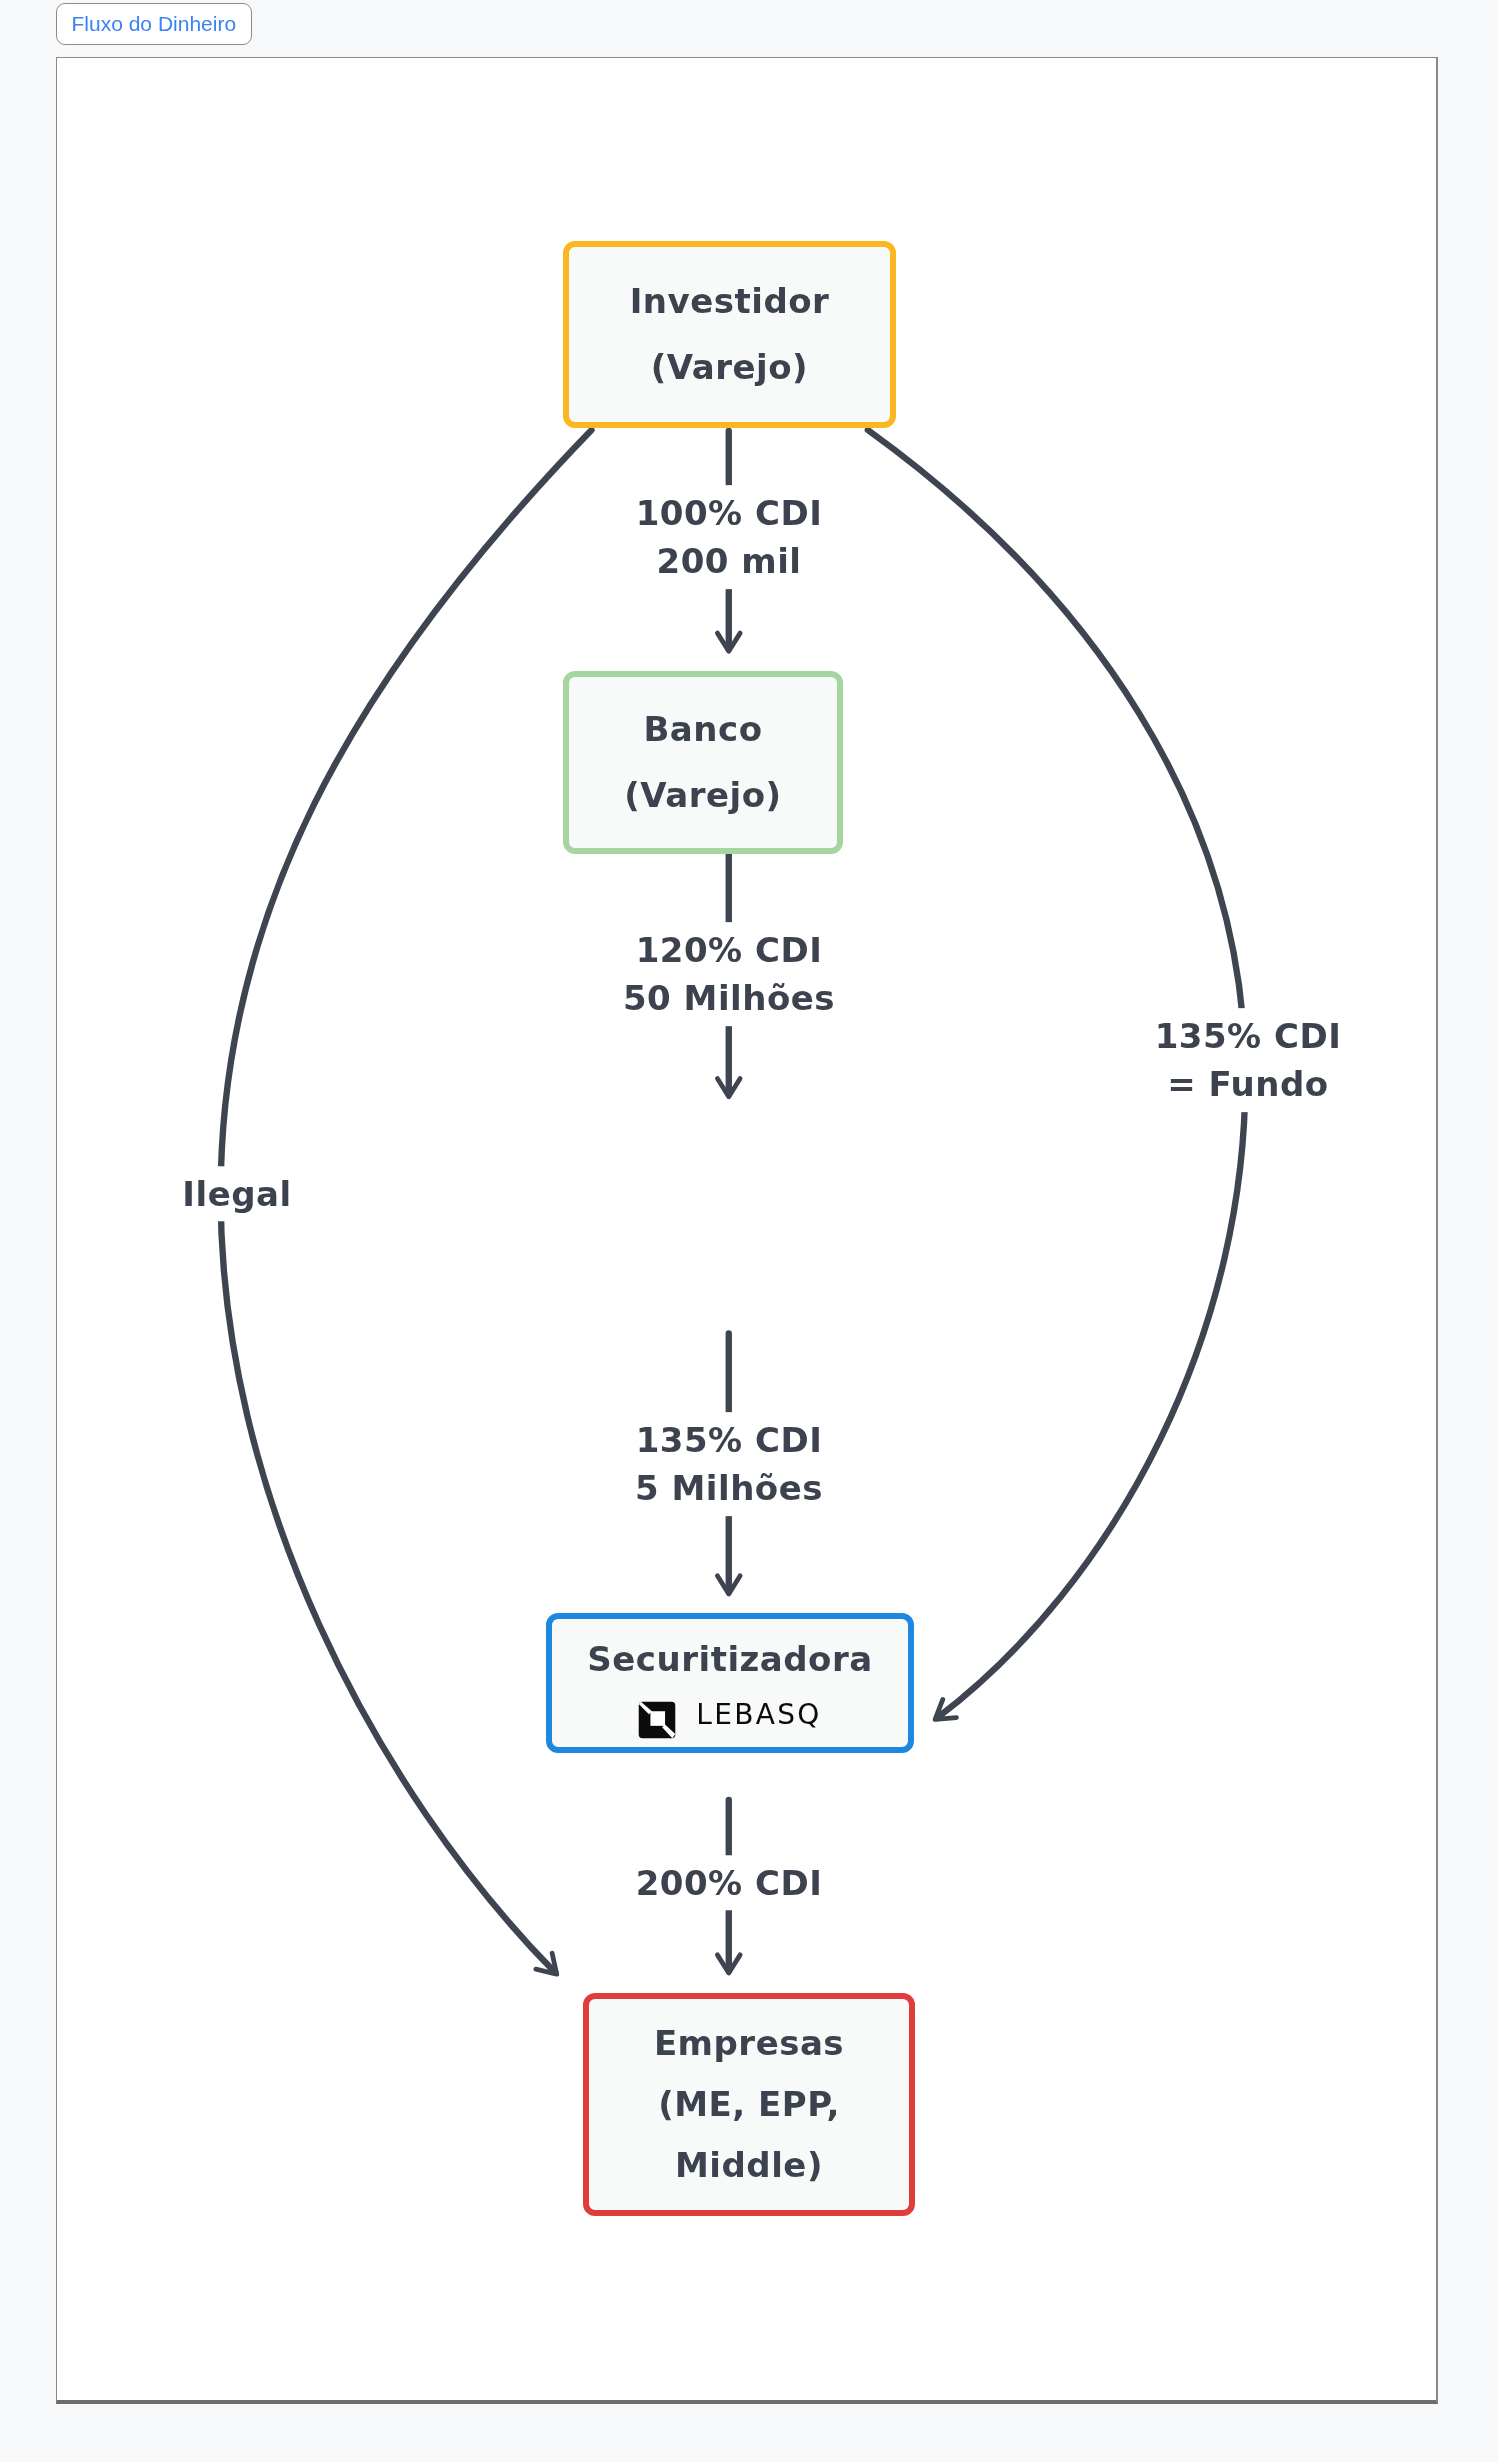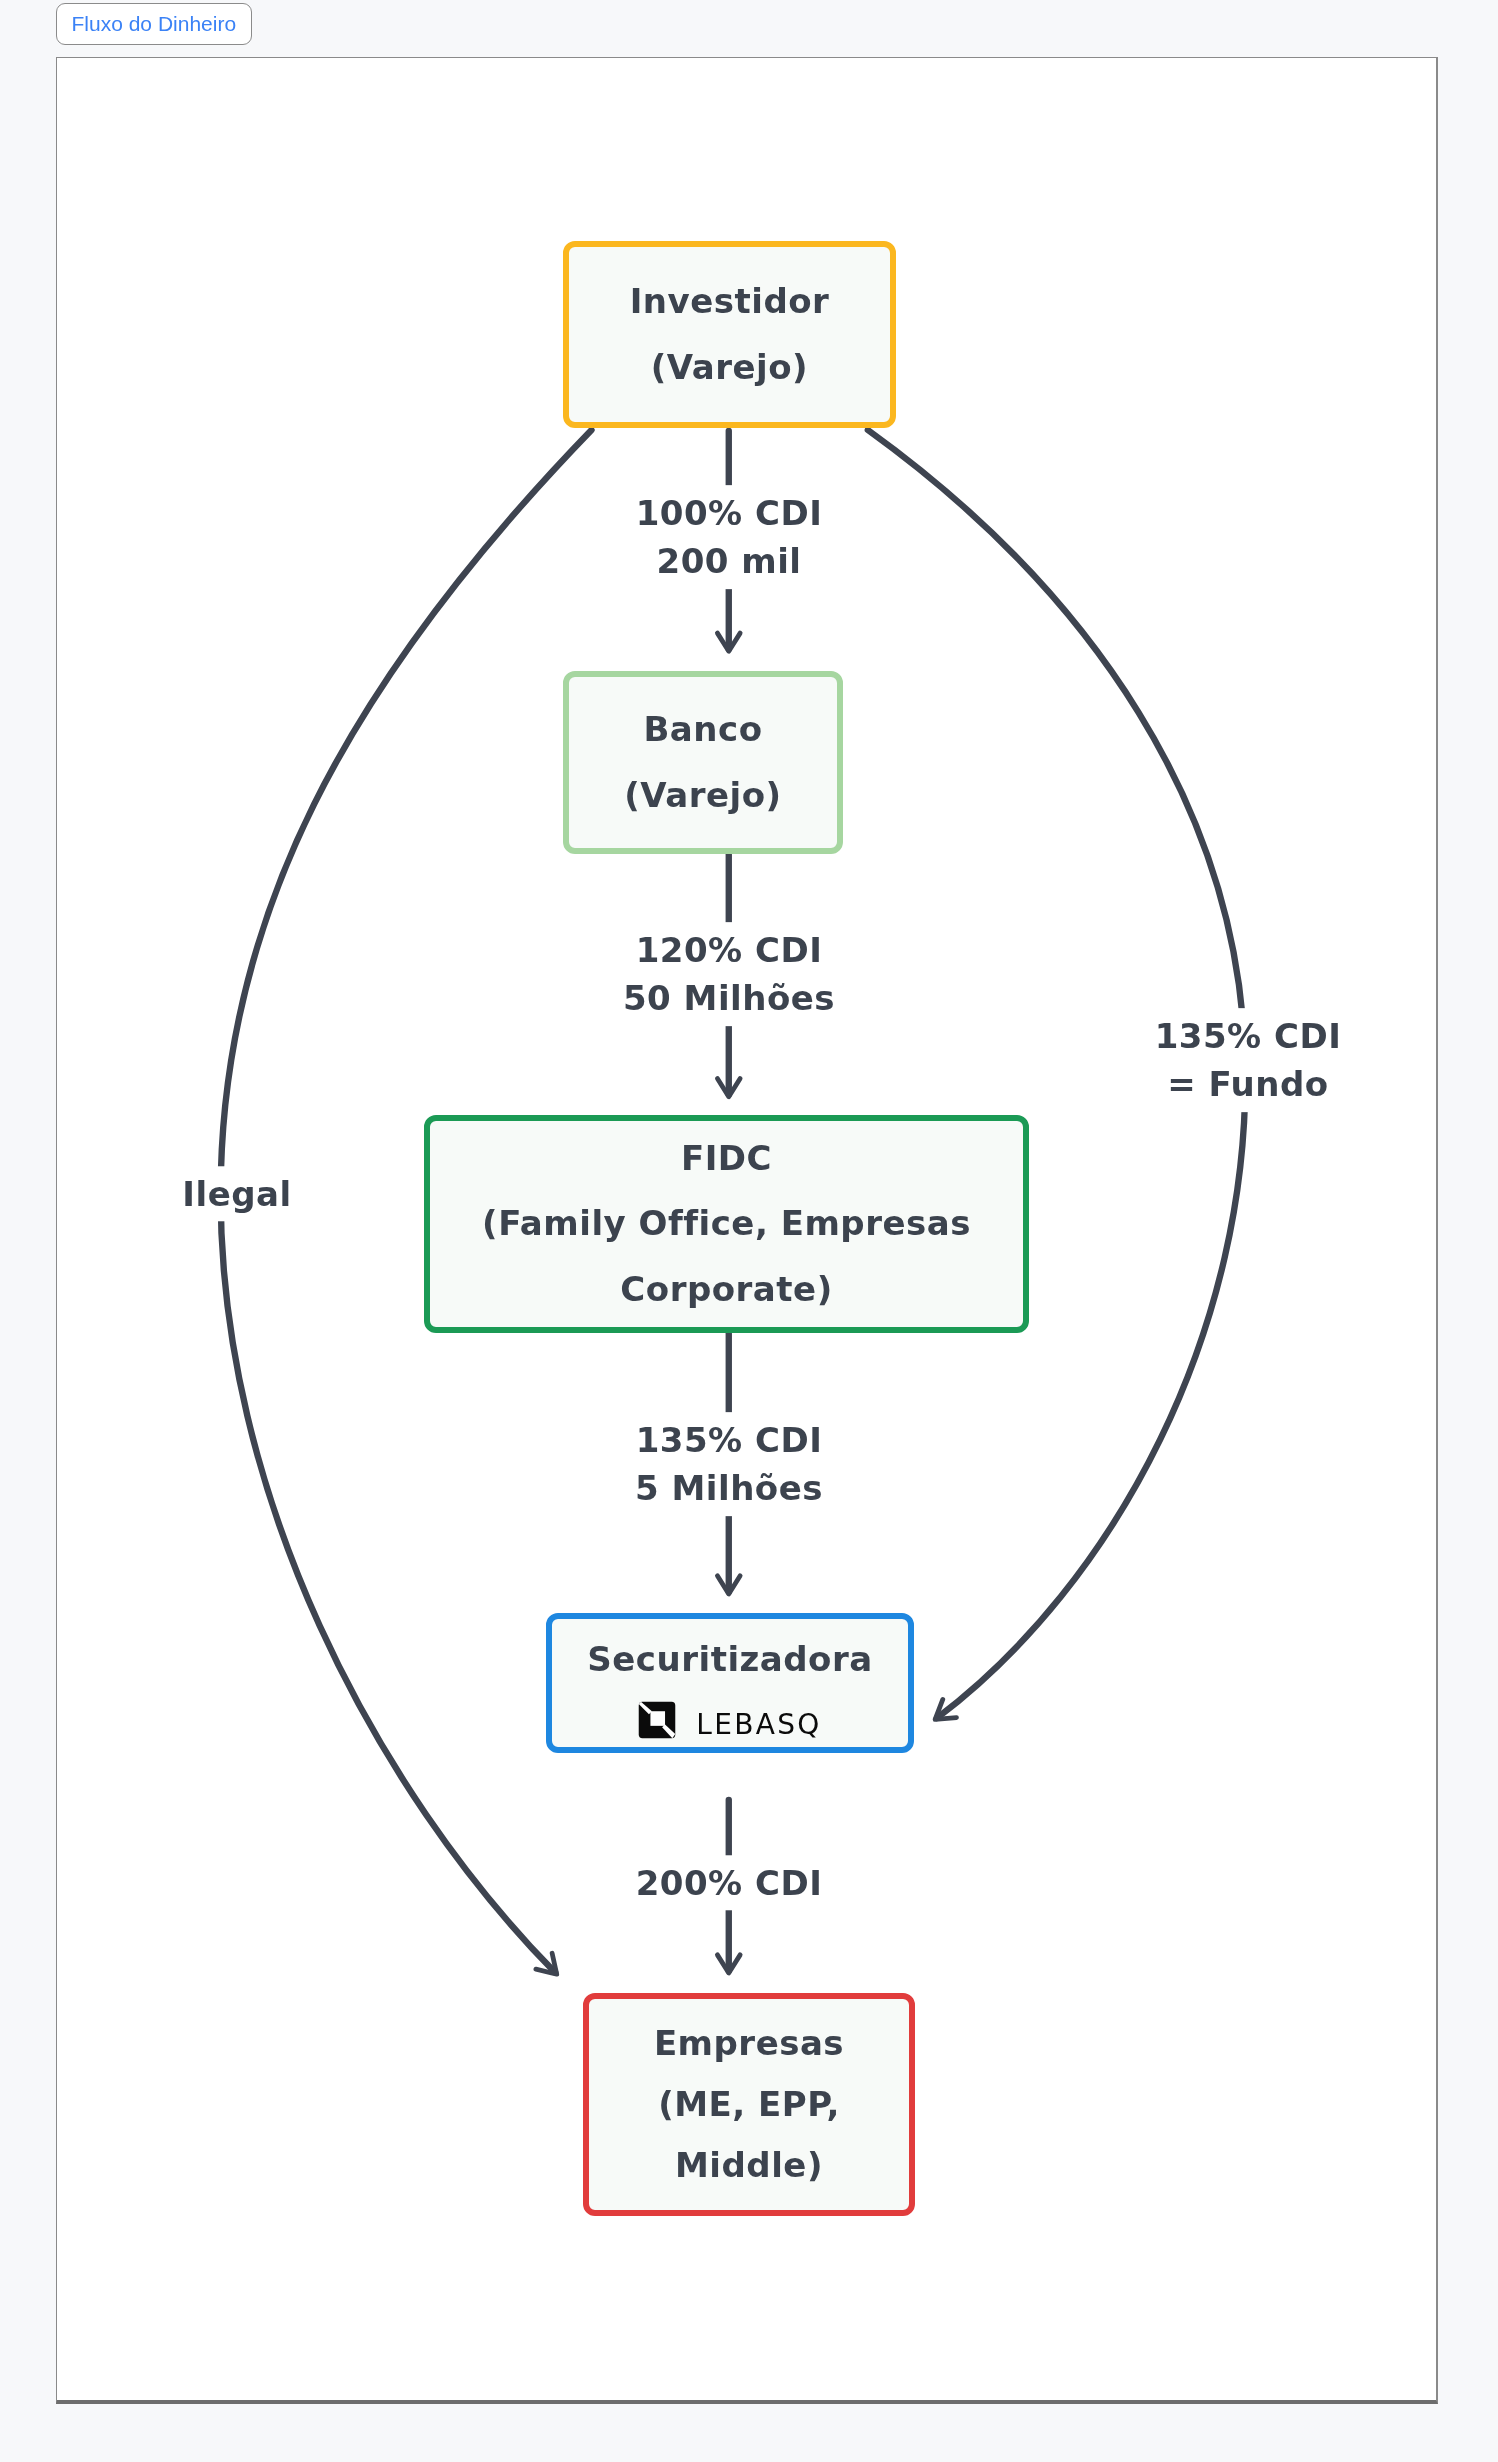--- a/index.html
+++ b/index.html
@@ -64,21 +64,21 @@
   }
   .node span { display: block; white-space: nowrap; }
   .n-investidor { left: 506px; top: 183px;  width: 333px; height: 187px; }
   .n-banco      { left: 506px; top: 613px;  width: 280px; height: 183px; }
   .n-fidc       { left: 367px; top: 1057px; width: 605px; height: 218px; }
   .n-securitizadora { left: 489px; top: 1555px; width: 368px; height: 140px; }
   .n-empresas   { left: 506px; top: 1935px; width: 332px; height: 223px; line-height: 1.8; }
   
   .logo-row {
     display: flex;
-    align-items: flex-end;
+    align-items: flex-start;
     gap: 20px;
     margin-top: 9px;
   }
   .logo-word {
     font-family: "DejaVu Sans", sans-serif;
     font-weight: normal;
     font-size: 28px;
     letter-spacing: 2.3px;
     color: #0b0b0b;
     line-height: 1;
@@ -132,25 +132,20 @@
   <div class="node n-investidor" style="border-color: rgb(251, 183, 31);">
     <span>Investidor</span>
     <span>(Varejo)</span>
   </div>
 
   <div class="node n-banco" style="border-color: rgb(166, 214, 160);">
     <span>Banco</span>
     <span>(Varejo)</span>
   </div>
 
-  <div class="node n-fidc" style="border-color: rgb(27, 154, 85);">
-    <span>FIDC</span>
-    <span>(Family Office, Empresas</span>
-    <span>Corporate)</span>
-  </div>
 
   <div class="node n-securitizadora" style="border-color: rgb(30, 135, 224);">
     <span>Securitizadora</span>
     <div class="logo-row">
       <svg width="38" height="38" viewBox="0 0 52 52" aria-hidden="true">
         <rect x="1" y="1" width="50" height="50" rx="5" fill="#0b0b0b"></rect>
         <polygon points="4,1 19,14 15,18 1,4" fill="#ffffff"></polygon>
         <rect x="17" y="14" width="20" height="20" fill="#ffffff"></rect>
         <polygon points="37,32 51,45 47,51 33,36" fill="#ffffff"></polygon>
       </svg>

